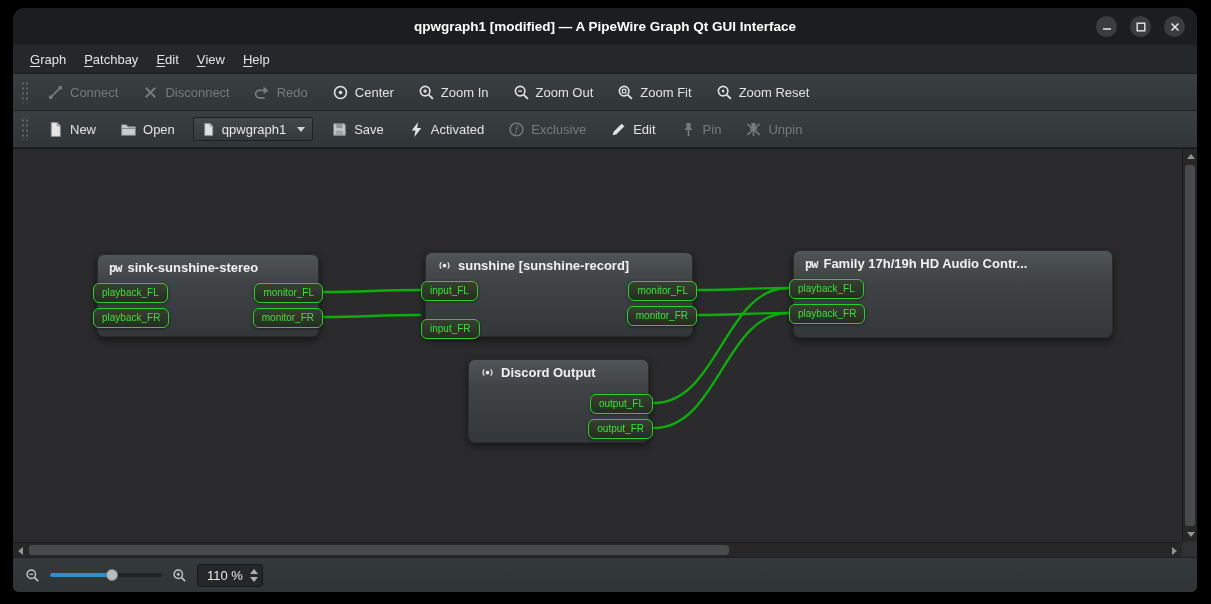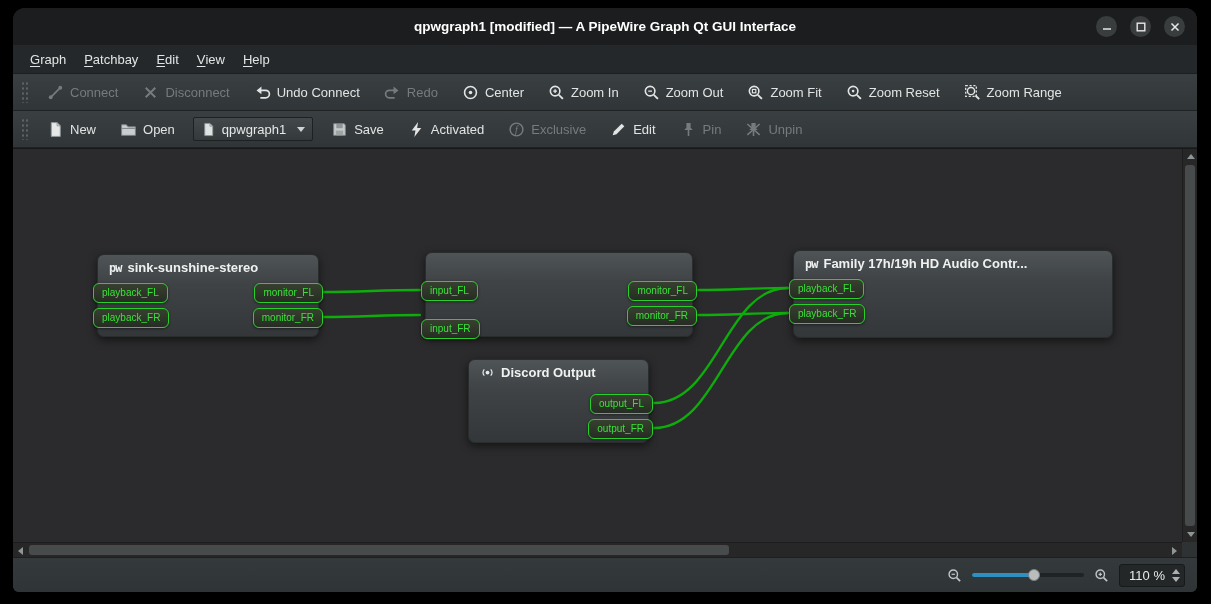--- a/index.html
+++ b/index.html
@@ -68,21 +68,21 @@
   .vthumb { position:absolute; left:2px; right:2px; top:16px; bottom:16px; background:#474b4c; border-radius:3px; }
   .hthumb { position:absolute; top:2px; bottom:2px; left:16px; width:700px; background:#474b4c; border-radius:3px; }
   .sarrow { position:absolute; width:0; height:0; }
   .sarrow.up    { left:4px; top:5px;    border-left:4px solid transparent; border-right:4px solid transparent; border-bottom:5px solid #8f9495; }
   .sarrow.down  { left:4px; bottom:5px; border-left:4px solid transparent; border-right:4px solid transparent; border-top:5px solid #8f9495; }
   .sarrow.left  { top:4px; left:5px;    border-top:4px solid transparent; border-bottom:4px solid transparent; border-right:5px solid #8f9495; }
   .sarrow.right { top:4px; right:5px;   border-top:4px solid transparent; border-bottom:4px solid transparent; border-left:5px solid #8f9495; }
 
   
   .statusbar { height:35px; flex:none; background:linear-gradient(#34393b,#2f3436);
-    border-top:1px solid #1c2021; display:flex; align-items:center; justify-content:flex-end;
+    border-top:1px solid #1c2021; display:flex; align-items:center; 
     padding:0 12px; gap:10px; }
   .zoom-slider { position:relative; width:112px; height:14px; }
   .zoom-slider .track { position:absolute; left:0; right:0; top:5px; height:4px; background:#1f2324; border-radius:2px; }
   .zoom-slider .fill { position:absolute; left:0; width:55%; top:5px; height:4px; background:#2e8fc2; border-radius:2px; }
   .zoom-slider .knob { position:absolute; left:55%; top:1px; width:12px; height:12px; margin-left:-6px;
     border-radius:50%; background:#b9bdbe; border:1px solid #7c8182; }
   .zoom-spin { display:flex; align-items:center; height:23px; background:#232728; border:1px solid #161a1b;
     border-radius:3px; color:#e8eaea; font-size:13px; padding:0 4px 0 9px; gap:7px; }
   .spin-arrows { display:flex; flex-direction:column; gap:3px; }
   .spin-up { width:0;height:0;border-left:4px solid transparent;border-right:4px solid transparent;border-bottom:5px solid #aab0b1; }
@@ -147,27 +147,20 @@
           <circle cx="12.5" cy="3.5" r="1.8" fill="currentColor"></circle>
         </svg>
       <span>Connect</span>
     </div>
     <div class="tb-btn disabled">
       <svg class="ic" viewBox="0 0 16 16">
           <path d="M3.5 3.5 L12.5 12.5 M12.5 3.5 L3.5 12.5" stroke="currentColor" stroke-width="1.9"></path>
         </svg>
       <span>Disconnect</span>
     </div>
-    <div class="tb-btn">
-      <svg class="ic" viewBox="0 0 16 16">
-          <path d="M4.5 6 h6.5 a3.5 3.5 0 0 1 0 7 h-5" fill="none" stroke="currentColor" stroke-width="1.6"></path>
-          <polygon points="7,2.4 2.4,6 7,9.6" fill="currentColor"></polygon>
-        </svg>
-      <span>Undo Connect</span>
-    </div>
     <div class="tb-btn disabled">
       <svg class="ic" viewBox="0 0 16 16">
           <path d="M11.5 6 h-6.5 a3.5 3.5 0 0 0 0 7 h5" fill="none" stroke="currentColor" stroke-width="1.6"></path>
           <polygon points="9,2.4 13.6,6 9,9.6" fill="currentColor"></polygon>
         </svg>
       <span>Redo</span>
     </div>
     <div class="tb-btn">
       <svg class="ic" viewBox="0 0 16 16">
           <circle cx="8" cy="8" r="5.6" fill="none" stroke="currentColor" stroke-width="1.5"></circle>
@@ -199,28 +192,20 @@
         </svg>
       <span>Zoom Fit</span>
     </div>
     <div class="tb-btn">
       <svg class="ic" viewBox="0 0 16 16">
           <circle cx="6.7" cy="6.7" r="4.5" fill="none" stroke="currentColor" stroke-width="1.5"></circle>
           <path d="M10.2 10.2 L14 14" stroke="currentColor" stroke-width="1.8"></path>
           <circle cx="6.7" cy="6.7" r="1.2" fill="currentColor"></circle>
         </svg>
       <span>Zoom Reset</span>
-    </div>
-    <div class="tb-btn">
-      <svg class="ic" viewBox="0 0 16 16">
-          <rect x="1.6" y="1.6" width="10" height="10" fill="none" stroke="currentColor" stroke-width="1.2" stroke-dasharray="2 1.6"></rect>
-          <circle cx="6.6" cy="6.6" r="3.4" fill="none" stroke="currentColor" stroke-width="1.4"></circle>
-          <path d="M10.8 10.8 L14.3 14.3" stroke="currentColor" stroke-width="1.8"></path>
-        </svg>
-      <span>Zoom Range</span>
     </div>
   </div>
 
   <div class="toolbar">
     <div class="tb-handle"></div>
 
     <div class="tb-btn">
       <svg class="ic" viewBox="0 0 16 16">
           <path d="M4 1.5 h5.5 l3 3 V14.5 H4 z" fill="#e6e8e8" stroke="#8f9495" stroke-width="0.9"></path>
           <path d="M9.5 1.5 v3 h3" fill="none" stroke="#8f9495" stroke-width="0.9"></path>
@@ -306,20 +291,27 @@
         <span class="pw-glyph">pw</span>
         <span>sink-sunshine-stereo</span>
       </div>
       <div class="port in" style="top:28px;">playback_FL</div>
       <div class="port in" style="top:53px;">playback_FR</div>
       <div class="port out" style="top:28px;">monitor_FL</div>
       <div class="port out" style="top:53px;">monitor_FR</div>
     </div>
 
     <div class="node" style="left:412px; top:103px; width:268px; height:85px;">
+      <div class="node-title">
+        <svg class="ic-sm" viewBox="0 0 16 16">
+            <circle cx="8" cy="8" r="2" fill="#e9ebeb"></circle>
+            <path d="M4.6 4.6 a4.8 4.8 0 0 0 0 6.8 M11.4 4.6 a4.8 4.8 0 0 1 0 6.8" fill="none" stroke="#e9ebeb" stroke-width="1.3"></path>
+          </svg>
+        <span>sunshine [sunshine-record]</span>
+      </div>
       <div class="port in" style="top:28px;">input_FL</div>
       <div class="port in" style="top:66px;">input_FR</div>
       <div class="port out" style="top:28px;">monitor_FL</div>
       <div class="port out" style="top:53px;">monitor_FR</div>
     </div>
 
     <div class="node" style="left:780px; top:101px; width:320px; height:88px;">
       <div class="node-title">
         <span class="pw-glyph">pw</span>
         <span>Family 17h/19h HD Audio Contr...</span>

